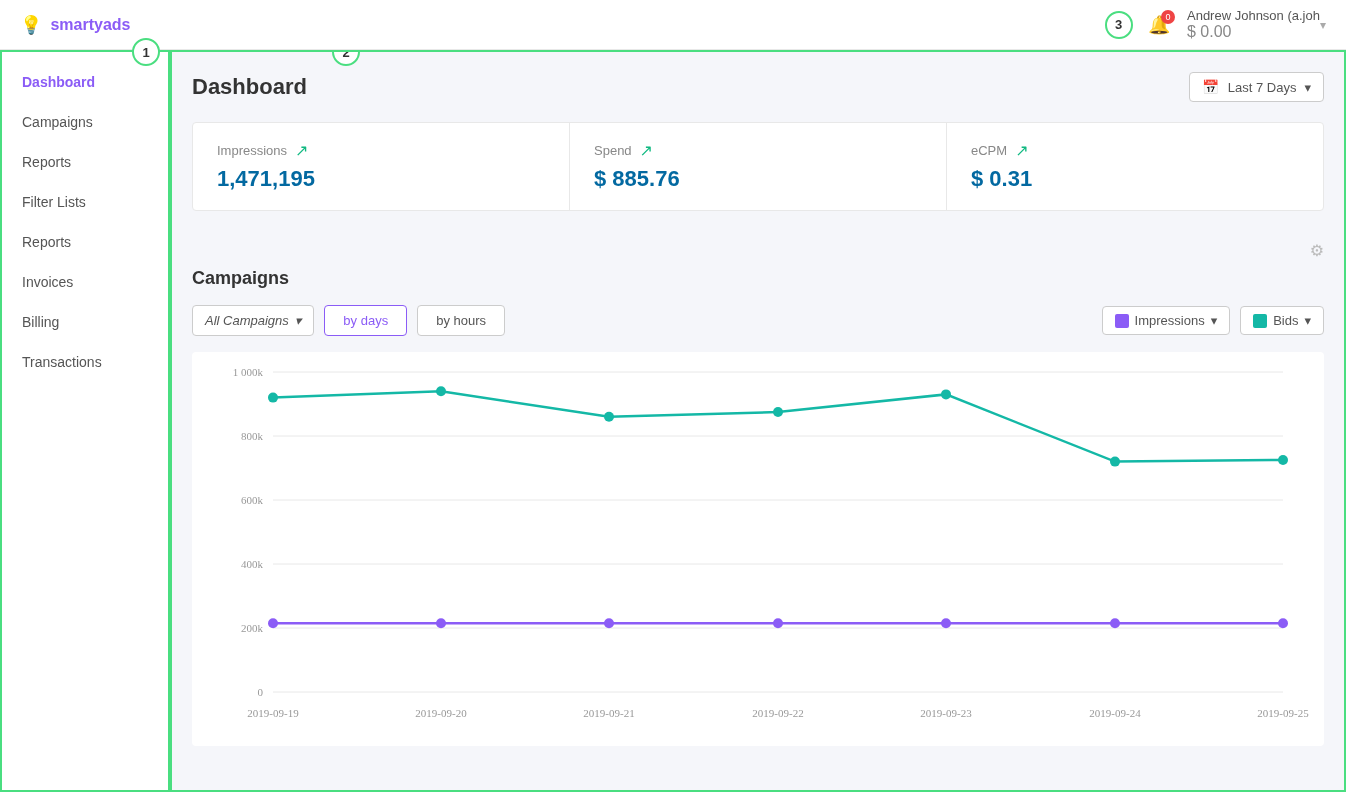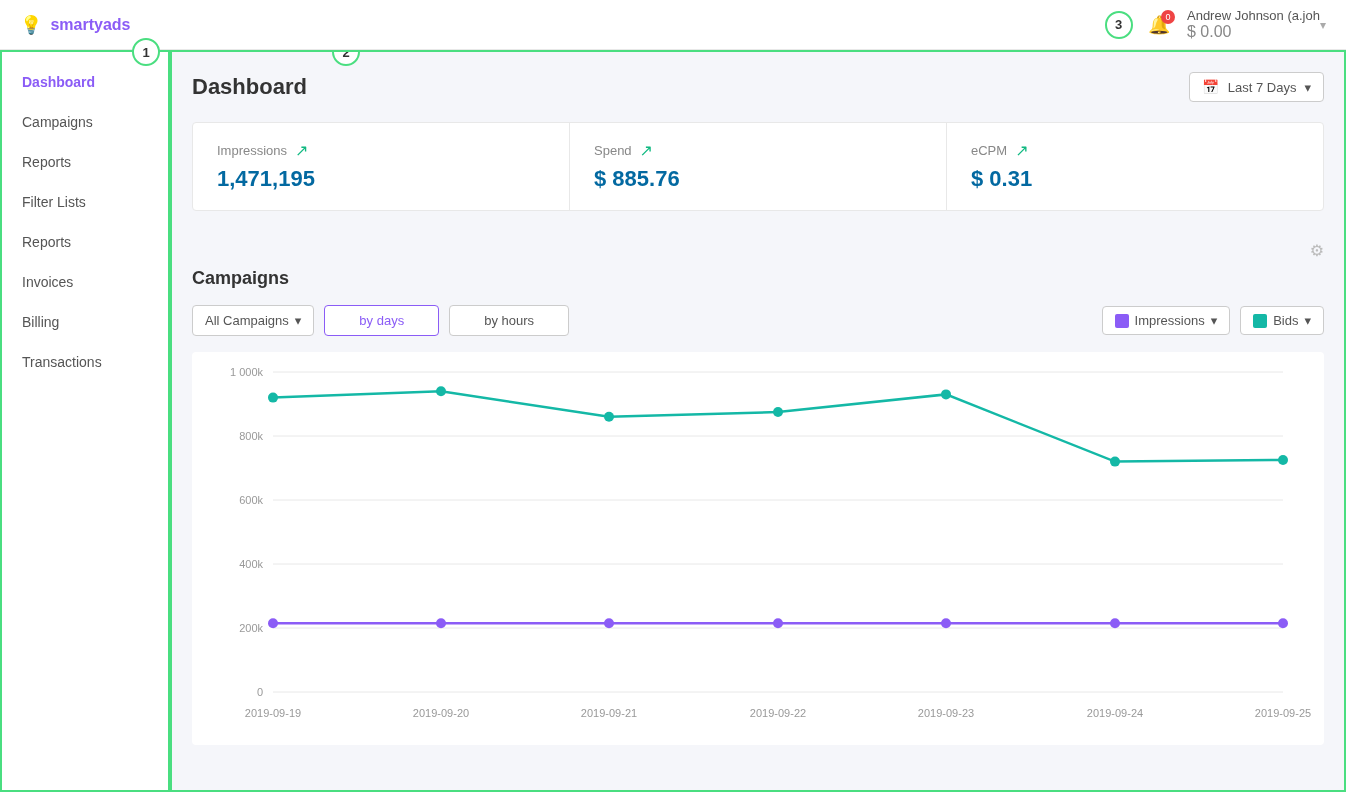--- a/index.html
+++ b/index.html
@@ -167,24 +167,24 @@
       justify-content: space-between;
       margin-bottom: 16px;
     }
     .filter-left { display: flex; align-items: center; gap: 10px; }
     .filter-right { display: flex; align-items: center; gap: 10px; }
 
     .dropdown-btn {
       display: flex; align-items: flex-start; gap: 6px;
       border: 1px solid #ccc; border-radius: 4px;
       padding: 7px 12px; background: #fff; cursor: pointer;
-      font-size: 13px; color: #555;
+      font-size: 13px; color: #555; font-style: italic;
     }
     .tab-btn {
-      padding: 7px 34px; border-radius: 4px; cursor: pointer;
+      padding: 7px 18px; border-radius: 4px; cursor: pointer;
       font-size: 13px; border: 1px solid #ccc; background: #fff; color: #555;
     }
     .tab-btn.active {
       border-color: #8b5cf6; color: #8b5cf6; background: #fff;
     }
     .legend-btn {
       display: flex; align-items: center; gap: 6px;
       border: 1px solid #ccc; border-radius: 4px;
       padding: 6px 12px; background: #fff; cursor: pointer;
       font-size: 13px; color: #555;
@@ -194,20 +194,21 @@
     }
     .legend-dot.purple { background: #8b5cf6; }
     .legend-dot.teal { background: #14b8a6; }
 
     
     .chart-container {
       background: #fff;
       border-radius: 4px;
       padding: 10px 10px 10px 0;
       position: relative;
+      font-family: Liberation Serif, serif;
     }
     .chart-svg { width: 100%; height: 370px; }
 
     
     .y-axis-label {
       font-size: 11px; fill: #999;
     }
     
     .x-axis-label {
       font-size: 11px; fill: #999;

